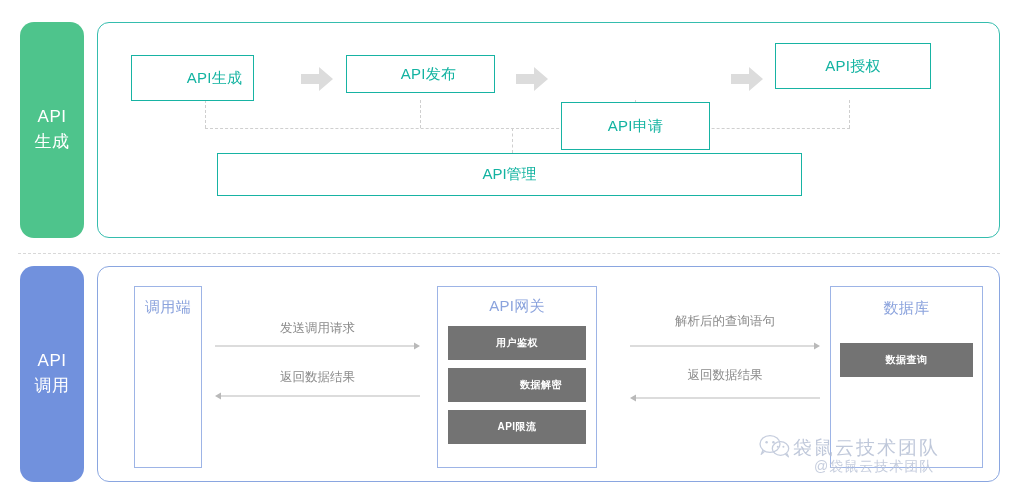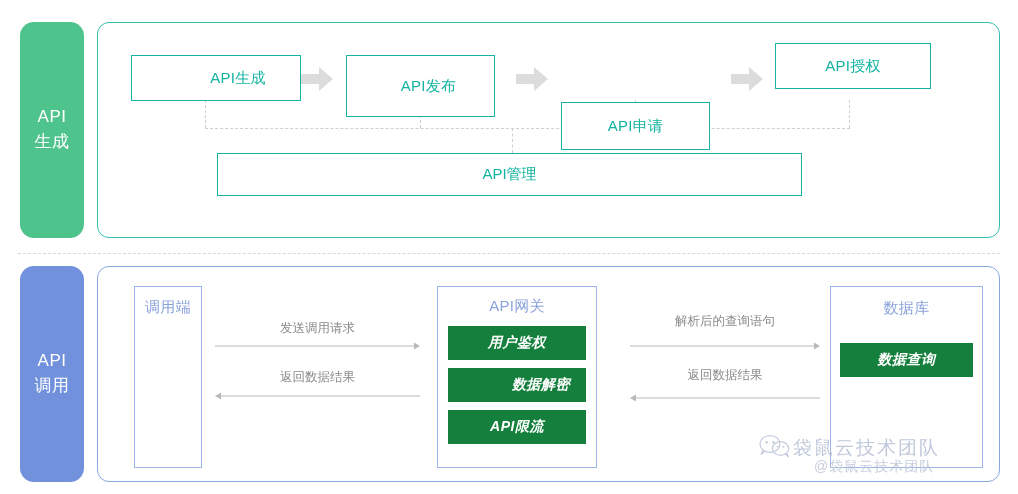--- a/index.html
+++ b/index.html
@@ -88,29 +88,28 @@
     border:1.3px solid #9db4e6;
     background:#ffffff;
   }
   .boxtitle{
     color:#8ba3dd;
     font-size:15px;
     text-align:center;
     letter-spacing:.3px;
   }
   .chip{
-    background:#15803d;
+    background:#737373;
     color:#ffffff;
-    font-size:14px;
+    font-size:10px;
     font-weight:bold;
     display:flex;
     align-items:center;
     justify-content:center;
     letter-spacing:.5px;
-    font-style:italic;
   }
 
   
   .flowlabel{
     color:#8b8b8b;
     font-size:12.5px;
     text-align:center;
     white-space:nowrap;
   }
   .flowline{overflow:visible;}
@@ -147,31 +146,31 @@
 
   <div class="abs panel panel-teal" style="left:97px;top:22px;width:903px;height:216px;"></div>
 
   <div class="abs dash-v" style="left:205px;top:100px;height:28px;"></div>
   <div class="abs dash-v" style="left:420px;top:100px;height:28px;"></div>
   <div class="abs dash-v" style="left:635px;top:100px;height:28px;"></div>
   <div class="abs dash-v" style="left:849px;top:100px;height:28px;"></div>
   <div class="abs dash-h" style="left:205px;top:128px;width:645px;"></div>
   <div class="abs dash-v" style="left:512px;top:128px;height:25px;"></div>
 
-  <div class="abs stagebox" style="left:131px;top:55px;width:170px;height:46px;padding-left:44px;">
+  <div class="abs stagebox" style="left:131px;top:55px;width:123px;height:46px;padding-left:44px;">
     <span>API生成</span>
   </div>
 
   <div class="abs blockarrow" style="left:300px;top:66px;width:34px;height:26px;">
     <svg width="34" height="26" viewBox="0 0 34 26" aria-hidden="true">
       <path d="M1 8 H19 V1 L33 13 L19 25 V18 H1 Z" fill="#dcdcdc"></path>
     </svg>
   </div>
 
-  <div class="abs stagebox" style="left:346px;top:55px;width:149px;height:62px;padding-left:16px;">
+  <div class="abs stagebox" style="left:346px;top:55px;width:149px;height:38px;padding-left:16px;">
     <span>API发布</span>
   </div>
 
   <div class="abs blockarrow" style="left:515px;top:66px;width:34px;height:26px;">
     <svg width="34" height="26" viewBox="0 0 34 26" aria-hidden="true">
       <path d="M1 8 H19 V1 L33 13 L19 25 V18 H1 Z" fill="#dcdcdc"></path>
     </svg>
   </div>
 
   <div class="abs stagebox" style="left:561px;top:55px;width:149px;height:48px;margin-top:47px;">

